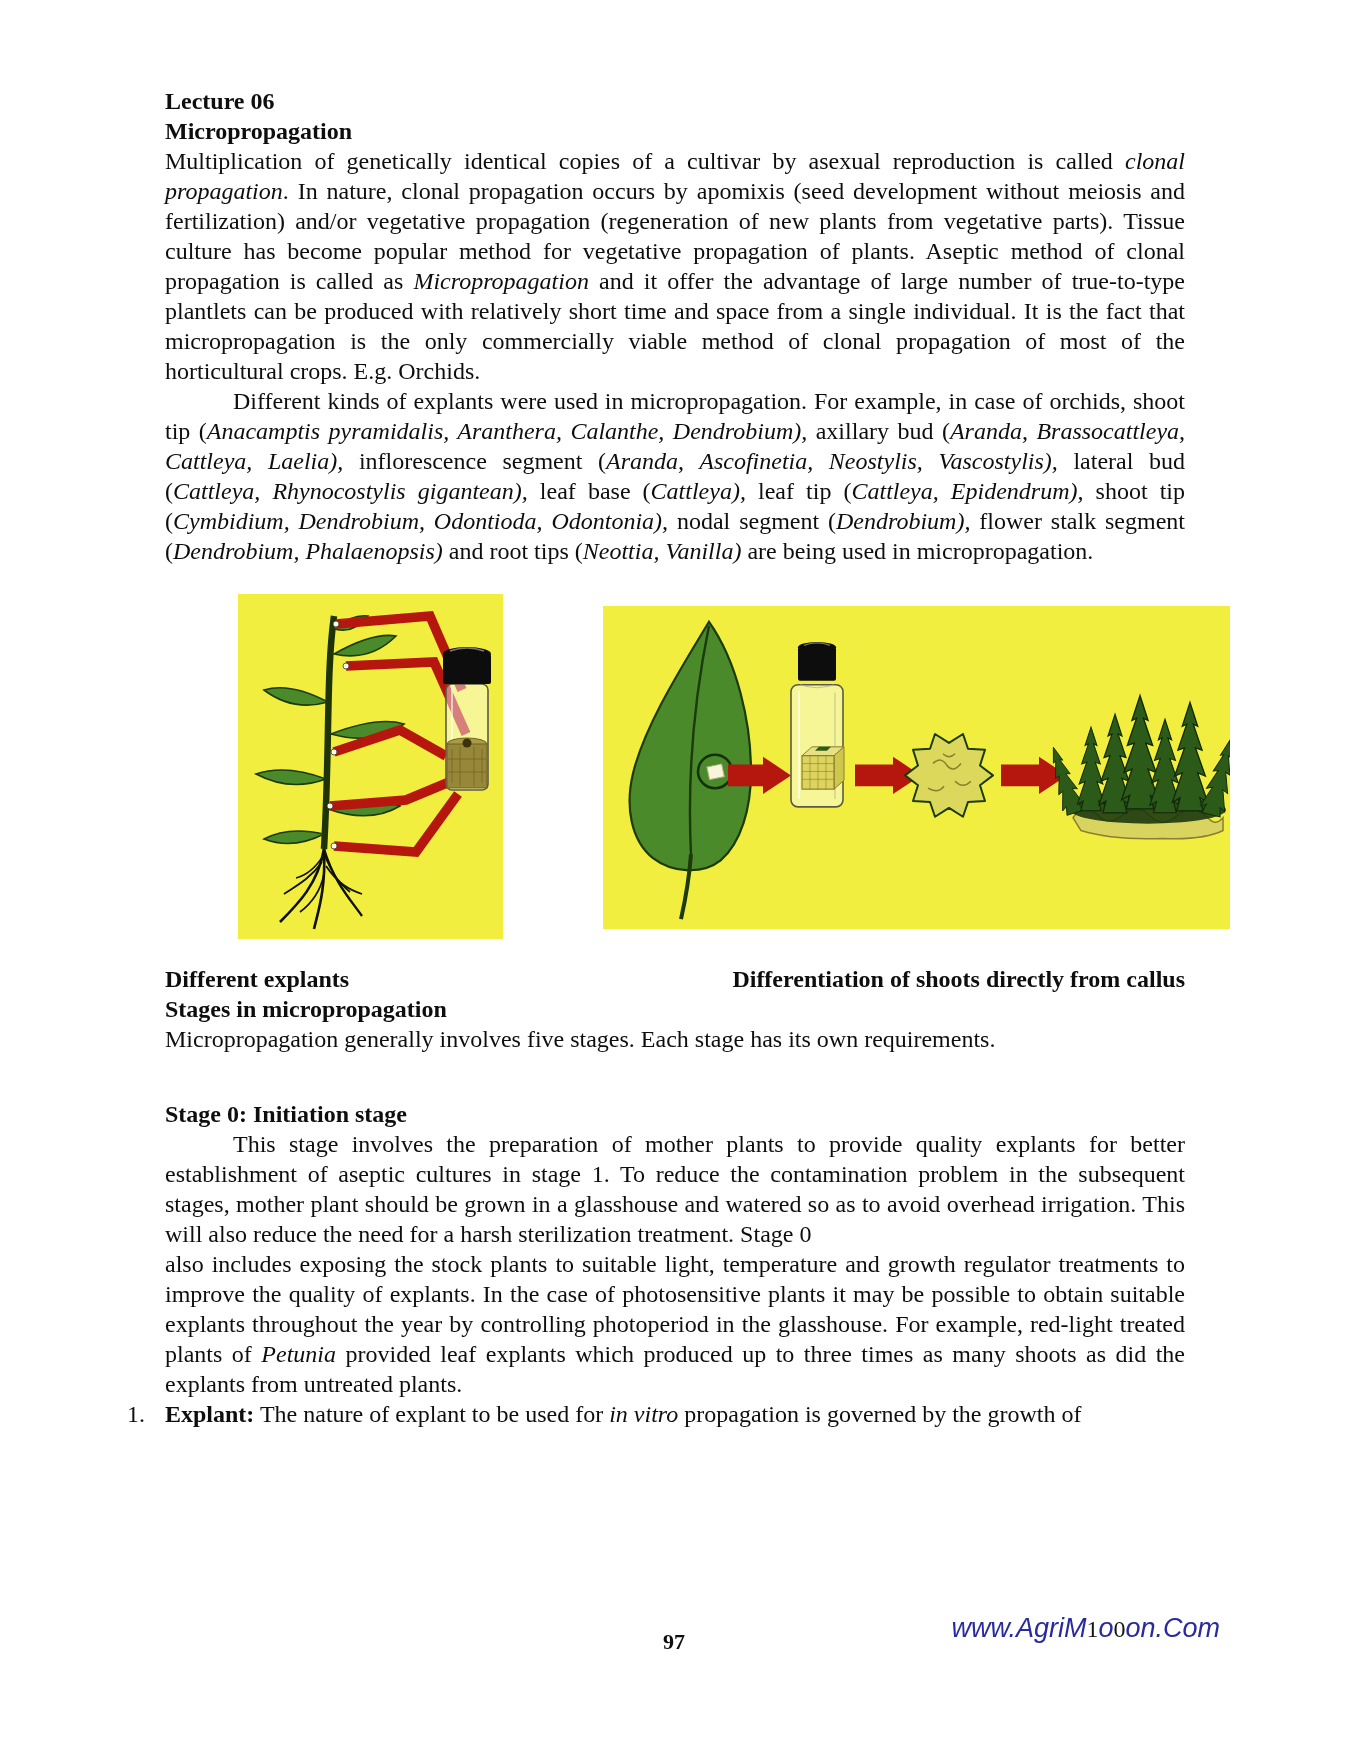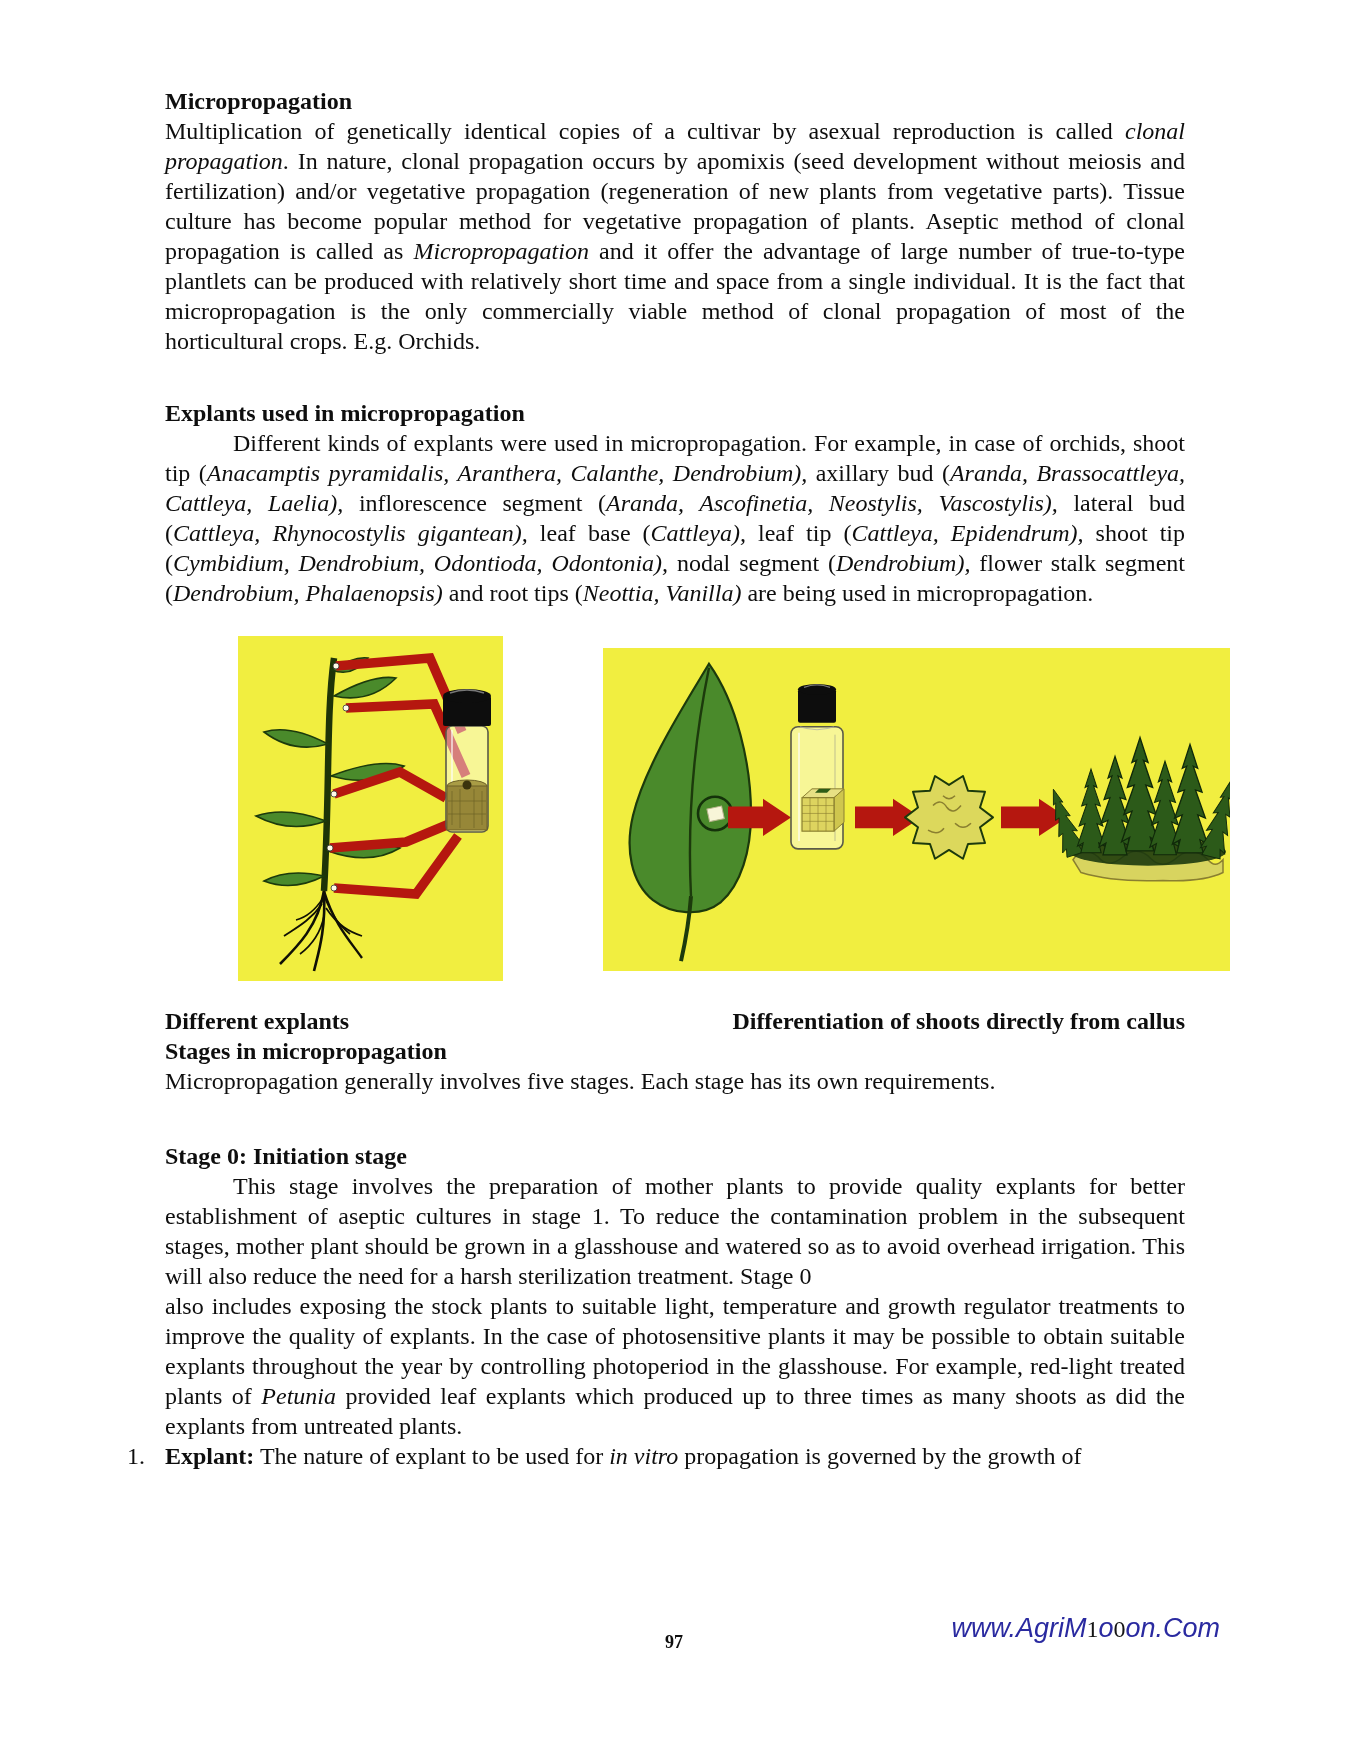--- a/index.html
+++ b/index.html
@@ -33,46 +33,46 @@
   .fig-right{position:absolute;left:438px;top:12px;width:627px;height:323px;}
   .fig-left svg,.fig-right svg{display:block;width:100%;height:100%;}
   .captions-row{
     display:flex;justify-content:space-between;
     font-weight:bold;white-space:nowrap;align-items:center;
   }
   .list-item{position:relative;}
   .list-marker{position:absolute;left:-38px;top:0;}
   .footer-page-number{
     position:absolute;top:1626px;left:0;width:100%;
-    text-align:center;font-weight:bold;font-size:18px;line-height:32px;
+    text-align:center;font-weight:bold;font-size:22px;line-height:32px;
   }
   .footer-site{
     position:absolute;top:1612px;right:128px;
     font-size:27px;line-height:32px;white-space:nowrap;
   }
   .footer-site .site{
     font-family:"Liberation Sans", sans-serif;
     font-style:italic;color:var(--site-blue,#2a2aa0);
   }
   .footer-site .artifact{
     font-family:"Liberation Serif", serif;
     font-style:normal;color:#151515;font-size:24px;
   }
 </style>
 </head>
 <body>
 
 <div class="page">
   <div class="content">
 
+    <div class="bold-line">Lecture 06</div>
     <div class="bold-line">Micropropagation</div>
 
     <p class="mt30"><span>Multiplication of genetically identical copies of a cultivar by asexual reproduction is called </span><span class="it">clonal propagation</span><span>. In nature, clonal propagation occurs by apomixis (seed development without meiosis and fertilization) and/or vegetative propagation (regeneration of new plants from vegetative parts). Tissue culture has become popular method for vegetative propagation of plants. Aseptic method of clonal propagation is called as </span><span class="it">Micropropagation</span><span> and it offer the advantage of large number of true-to-type plantlets can be produced with relatively short time and space from a single individual. It is the fact that micropropagation is the only commercially viable method of clonal propagation of most of the horticultural crops. E.g. Orchids.</span></p>
 
-    <div class="bold-line mt42">Explants used in micropropagation</div>
     <p class="indent"><span>Different kinds of explants were used in micropropagation. For example, in case of orchids, shoot tip (</span><span class="it">Anacamptis pyramidalis, Aranthera, Calanthe, Dendrobium),</span><span> axillary bud (</span><span class="it">Aranda, Brassocattleya, Cattleya, Laelia),</span><span> inflorescence segment (</span><span class="it">Aranda, Ascofinetia, Neostylis, Vascostylis),</span><span> lateral bud (</span><span class="it">Cattleya, Rhynocostylis gigantean),</span><span> leaf base (</span><span class="it">Cattleya),</span><span> leaf tip (</span><span class="it">Cattleya, Epidendrum),</span><span> shoot tip (</span><span class="it">Cymbidium, Dendrobium, Odontioda, Odontonia),</span><span> nodal segment (</span><span class="it">Dendrobium),</span><span> flower stalk segment (</span><span class="it">Dendrobium, Phalaenopsis)</span><span> and root tips (</span><span class="it">Neottia, Vanilla)</span><span> are being used in micropropagation.</span></p>
 
     <div class="figures-row mt28">
 
       <div class="fig-left">
         <svg viewBox="0 0 265 345" preserveAspectRatio="none">
           <rect x="0" y="0" width="265" height="345" fill="var(--figure-bg)"></rect>
 
           <g stroke="#101005" fill="none">
             <path d="M86,255 C80,290 60,310 42,328" stroke-width="2.6"></path>

